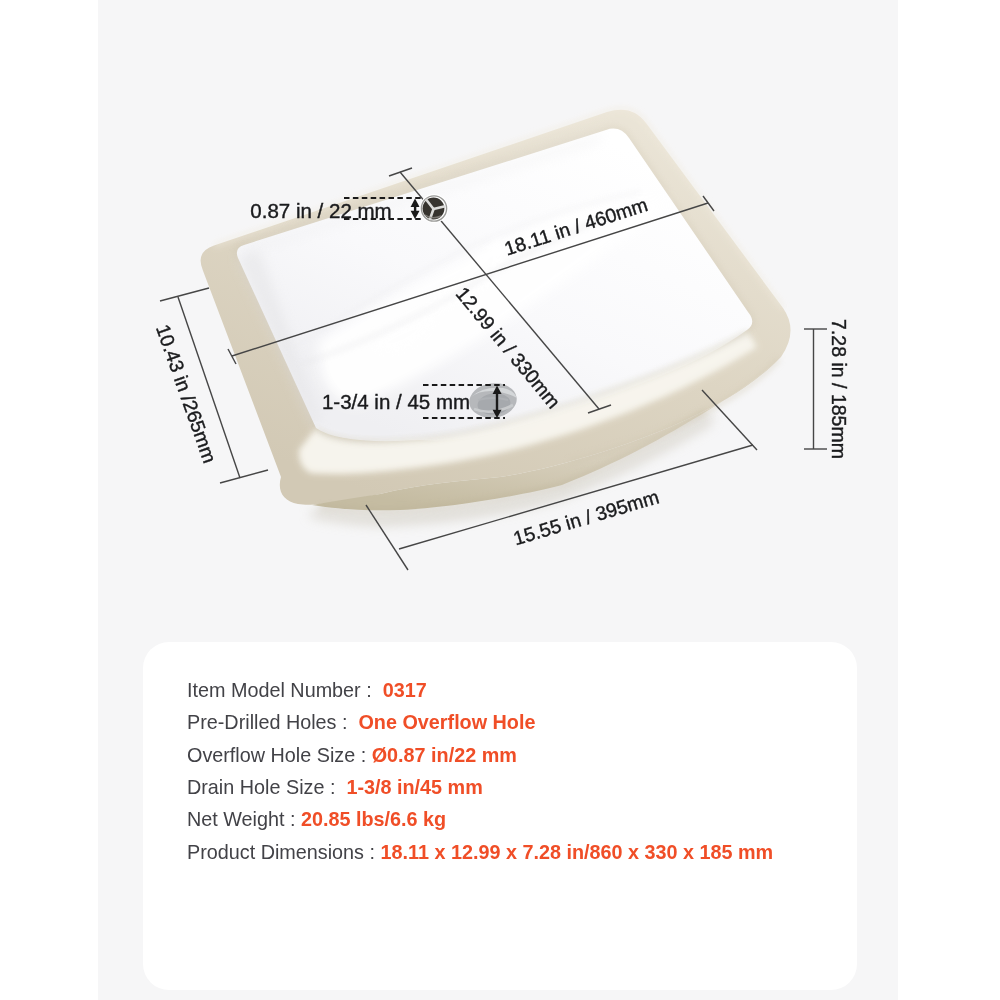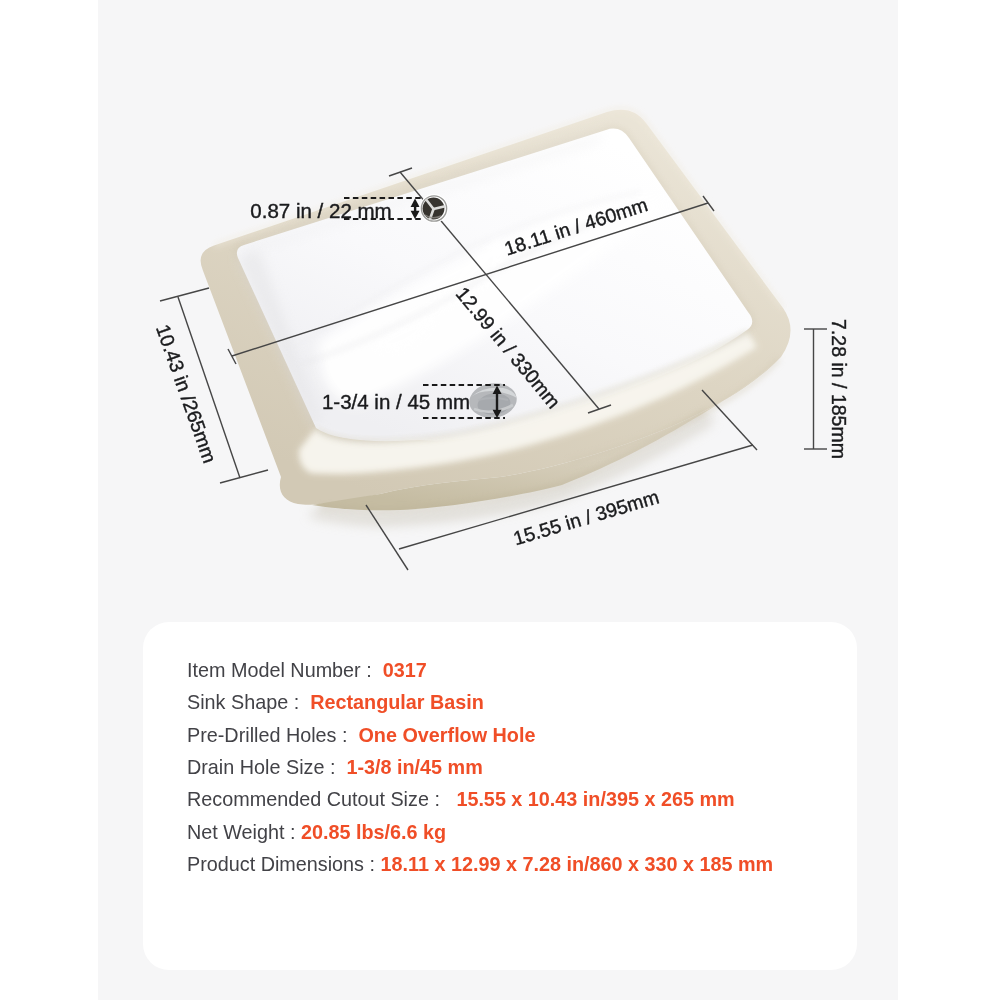--- a/index.html
+++ b/index.html
@@ -1,19 +1,19 @@
 <!DOCTYPE html>
 <html><head>
 <meta charset="utf-8">
 <style>
   html,body{margin:0;padding:0;}
   body{width:1000px;height:1000px;background:#ffffff;font-family:"Liberation Sans",sans-serif;position:relative;overflow:hidden;}
   .stage{position:absolute;left:98px;top:0;width:800px;height:1000px;background:#f6f6f7;}
   svg{position:absolute;left:0;top:0;}
-  .panel{position:absolute;left:143px;top:622px;width:714px;height:348px;background:#ffffff;border-radius:26px;}
+  .panel{position:absolute;left:143px;top:642px;width:714px;height:348px;background:#ffffff;border-radius:26px;}
   .rows{position:absolute;left:44px;top:31.8px;}
   .row{height:32.4px;line-height:32.4px;font-size:19.8px;color:#424247;letter-spacing:0px;white-space:pre;}
   .row b{color:#f04e27;font-weight:bold;}
 </style>
 </head>
 <body>
 
 <div class="stage"></div>
 
 <svg width="1000" height="1000" viewBox="0 0 1000 1000">
@@ -169,27 +169,26 @@
   </g>
 
   <text x="832" y="389" font-size="19.5" fill="#1a1b1d" stroke="#1a1b1d" stroke-width="0.4" text-anchor="middle" transform="rotate(90 832 389)">7.28 in  /  185mm</text>
 </svg>
 
 <div class="panel">
   <div class="rows">
 
     <div class="row">Item Model Number :  <b>0317</b></div>
 
-    <div class="row">Sink Shape :  <b>Rectangular Basin</b></div>
 
 
     <div class="row">Pre-Drilled Holes :  <b>One Overflow Hole</b></div>
 
+    <div class="row">Overflow Hole Size : <b>Ø0.87 in/22 mm</b></div>
 
     <div class="row">Drain Hole Size :  <b>1-3/8 in/45 mm</b></div>
 
-    <div class="row">Recommended Cutout Size :   <b>15.55 x 10.43 in/395 x 265 mm</b></div>
 
     <div class="row">Net Weight : <b>20.85 lbs/6.6 kg</b></div>
 
     <div class="row">Product Dimensions : <b>18.11 x 12.99 x 7.28 in/860 x 330 x 185 mm</b></div>
   </div>
 </div>
 
 </body></html>

